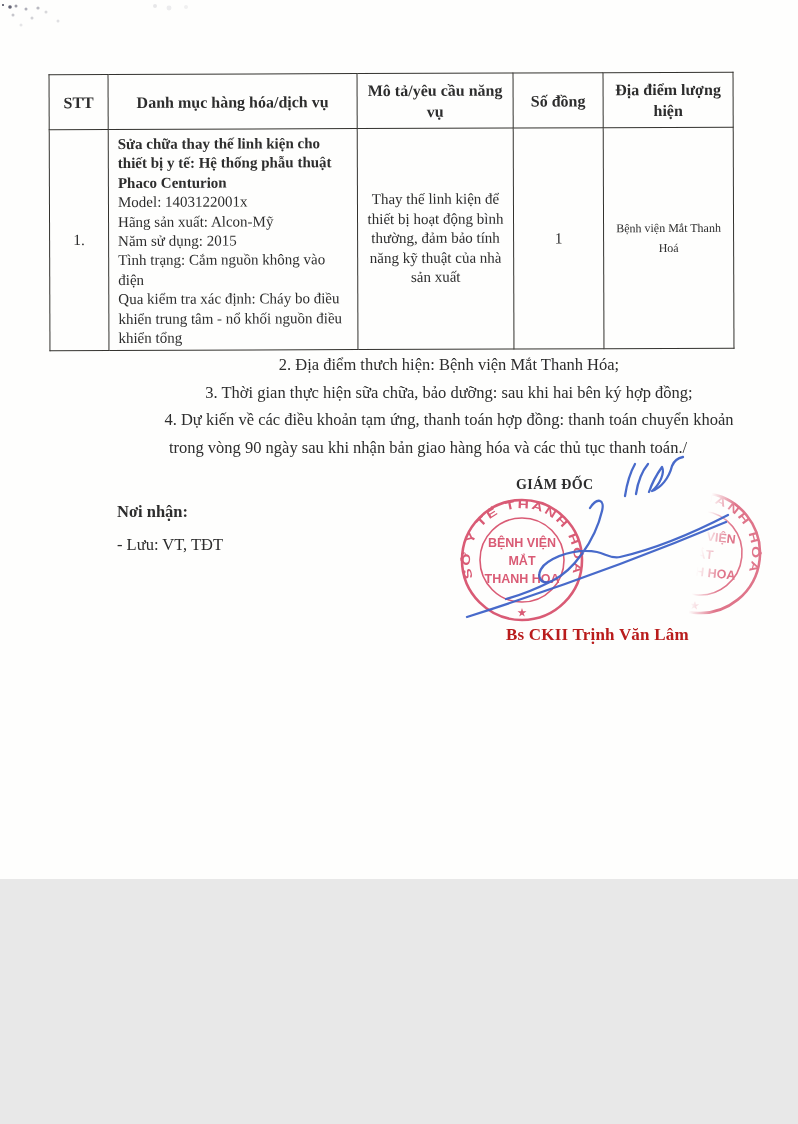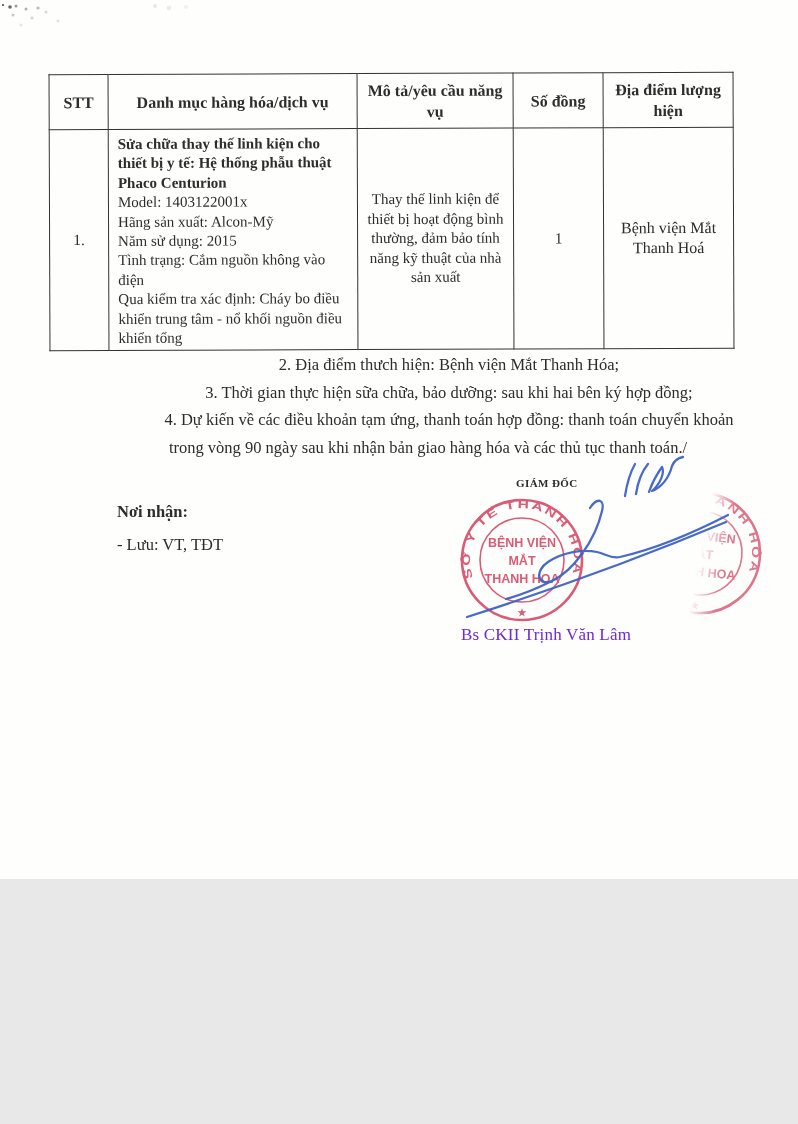--- a/index.html
+++ b/index.html
@@ -20,31 +20,31 @@
   .doc-table tbody tr { height:218px; }
   .doc-table th {
     font-weight:bold; font-size:16px; line-height:21px;
     text-align:center; vertical-align:middle; padding:3px 4px;
   }
   td.c-stt { text-align:center; vertical-align:middle; font-size:15.5px; }
   td.c-item { vertical-align:top; padding:5px 5px 2px 9px; font-size:15px; line-height:19.4px; }
   .item-title { font-weight:bold; }
   td.c-desc { text-align:center; vertical-align:middle; font-size:15px; line-height:19.5px; padding:2px 7px; }
   td.c-qty  { text-align:center; vertical-align:middle; font-size:15.5px; }
-  td.c-loc  { text-align:center; vertical-align:middle; font-size:16px; line-height:20px; padding:0 8px; }
+  td.c-loc  { text-align:center; vertical-align:middle; font-size:12px; line-height:20px; padding:0 8px; }
 
   
   .paras { position:absolute; left:111px; top:351px; width:634px; font-size:16.5px; line-height:27.5px; }
   .paras p { margin:0; text-indent:42px;text-align:center; }
 
   
   .recipients { position:absolute; left:117px; top:499px; font-size:16.5px; line-height:25px; }
   .recipients-label { font-weight:bold; margin-bottom:8px; }
-  .director { position:absolute; left:516px; top:477px; font-size:11px; font-weight:bold; letter-spacing:0.4px; }
-  .signer-name { position:absolute; left:461px; top:625px; font-size:17px; font-weight:normal; color:#6d28d9; letter-spacing:0.2px; }
+  .director { position:absolute; left:516px; top:477px; font-size:14px; font-weight:bold; letter-spacing:0.4px; }
+  .signer-name { position:absolute; left:506px; top:625px; font-size:17px; font-weight:bold; color:#b91c1c; letter-spacing:0.2px; }
 
   
   .stamp { position:absolute; width:170px; height:170px; pointer-events:none; }
   .stamp.primary { left:437px; top:475px; opacity:0.95; }
   .stamp.ghost {
     left:615px; top:468px; opacity:0.8; transform:rotate(6deg);
     -webkit-mask-image:linear-gradient(95deg, transparent 50%, #000 64%);
     mask-image:linear-gradient(95deg, transparent 50%, #000 64%);
   }
   .stamp svg text { font-family:"Liberation Sans", sans-serif; font-weight:bold; fill:#d8536e; }

